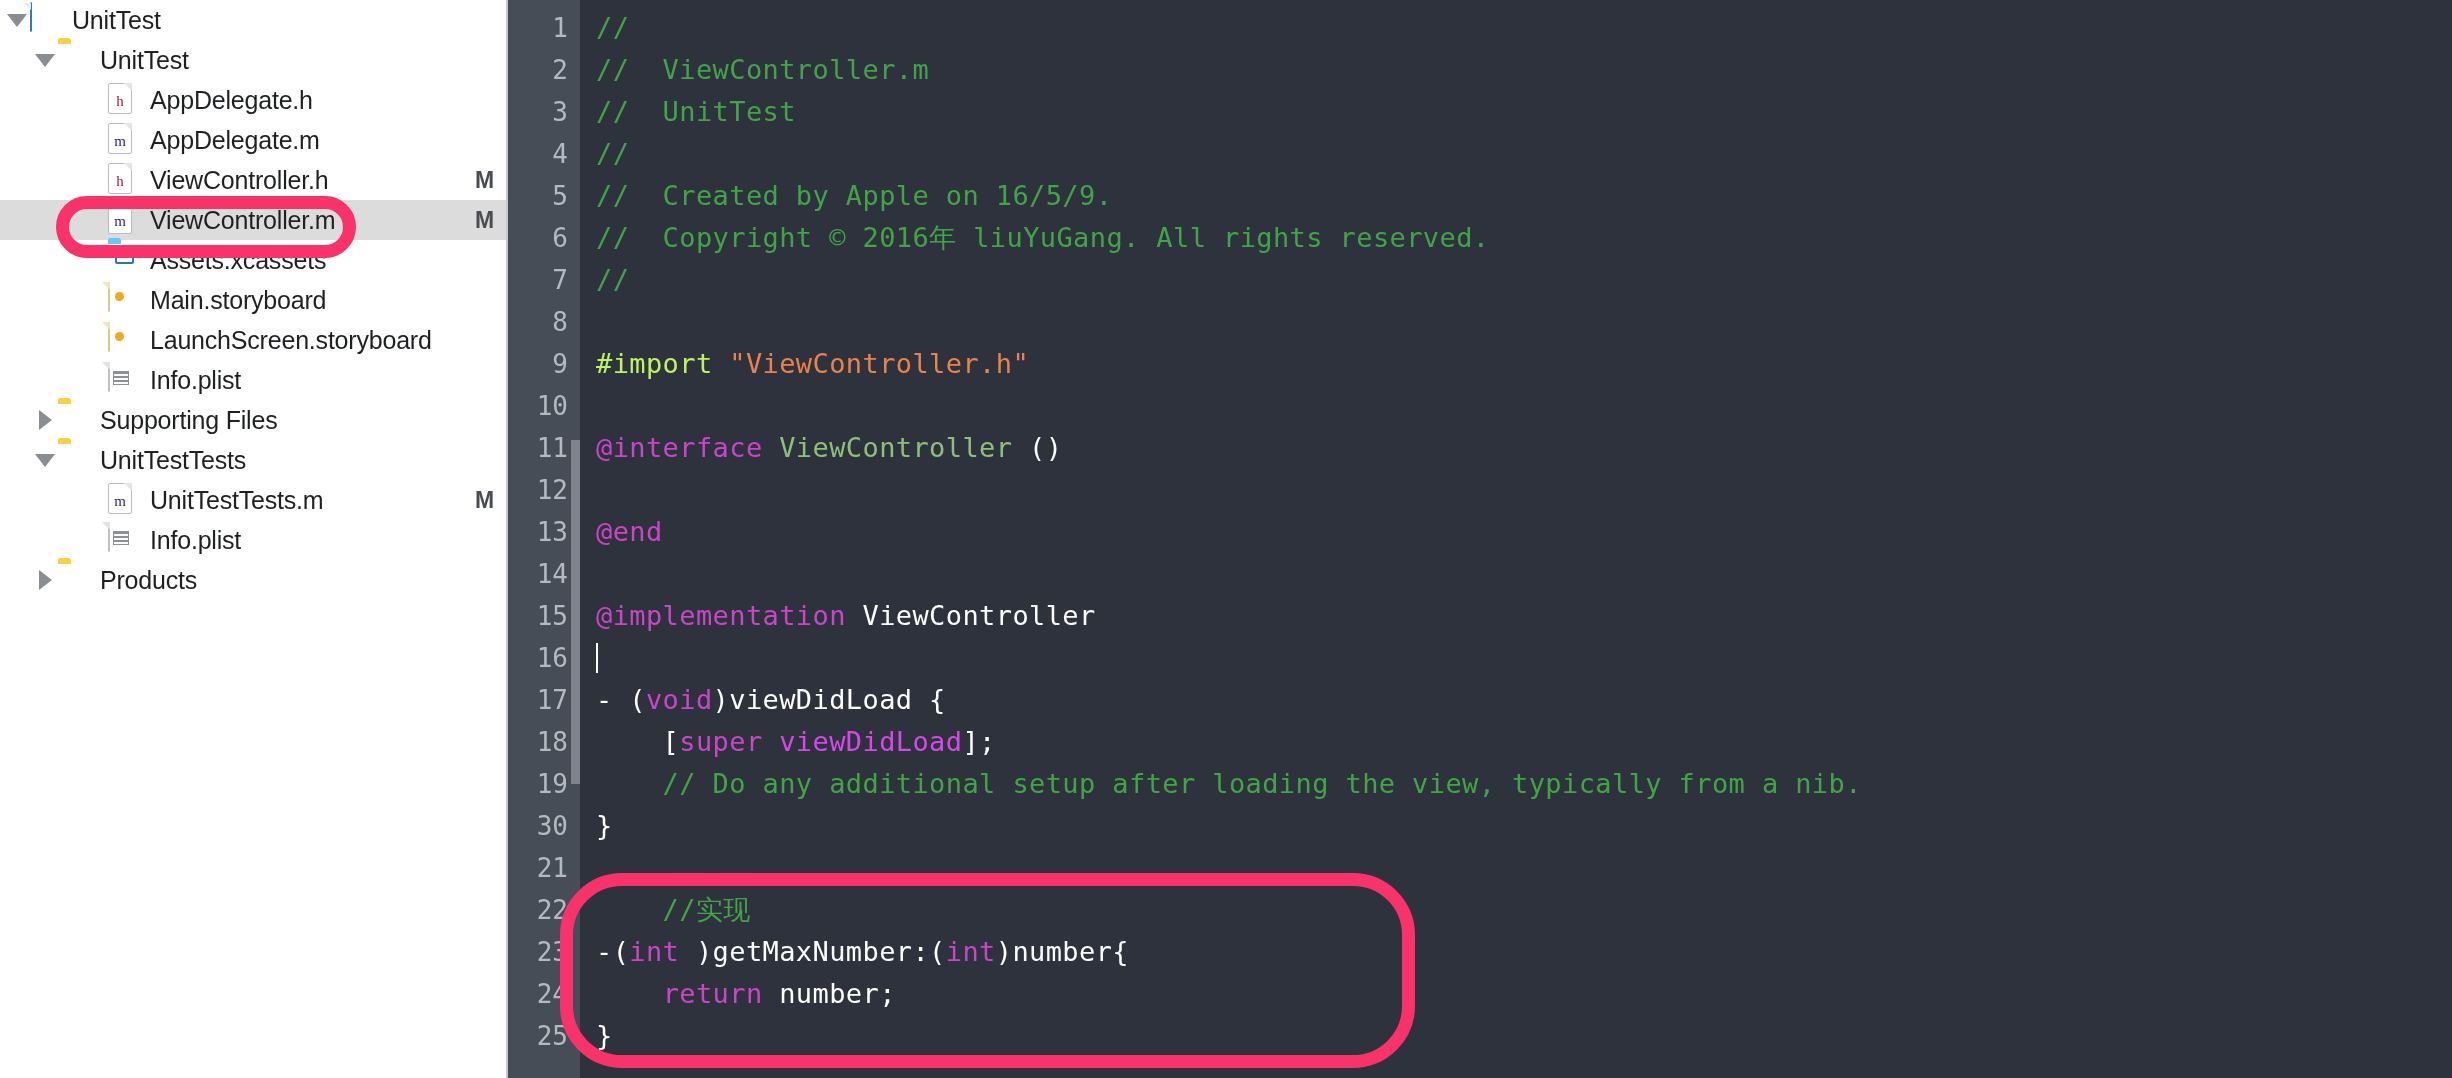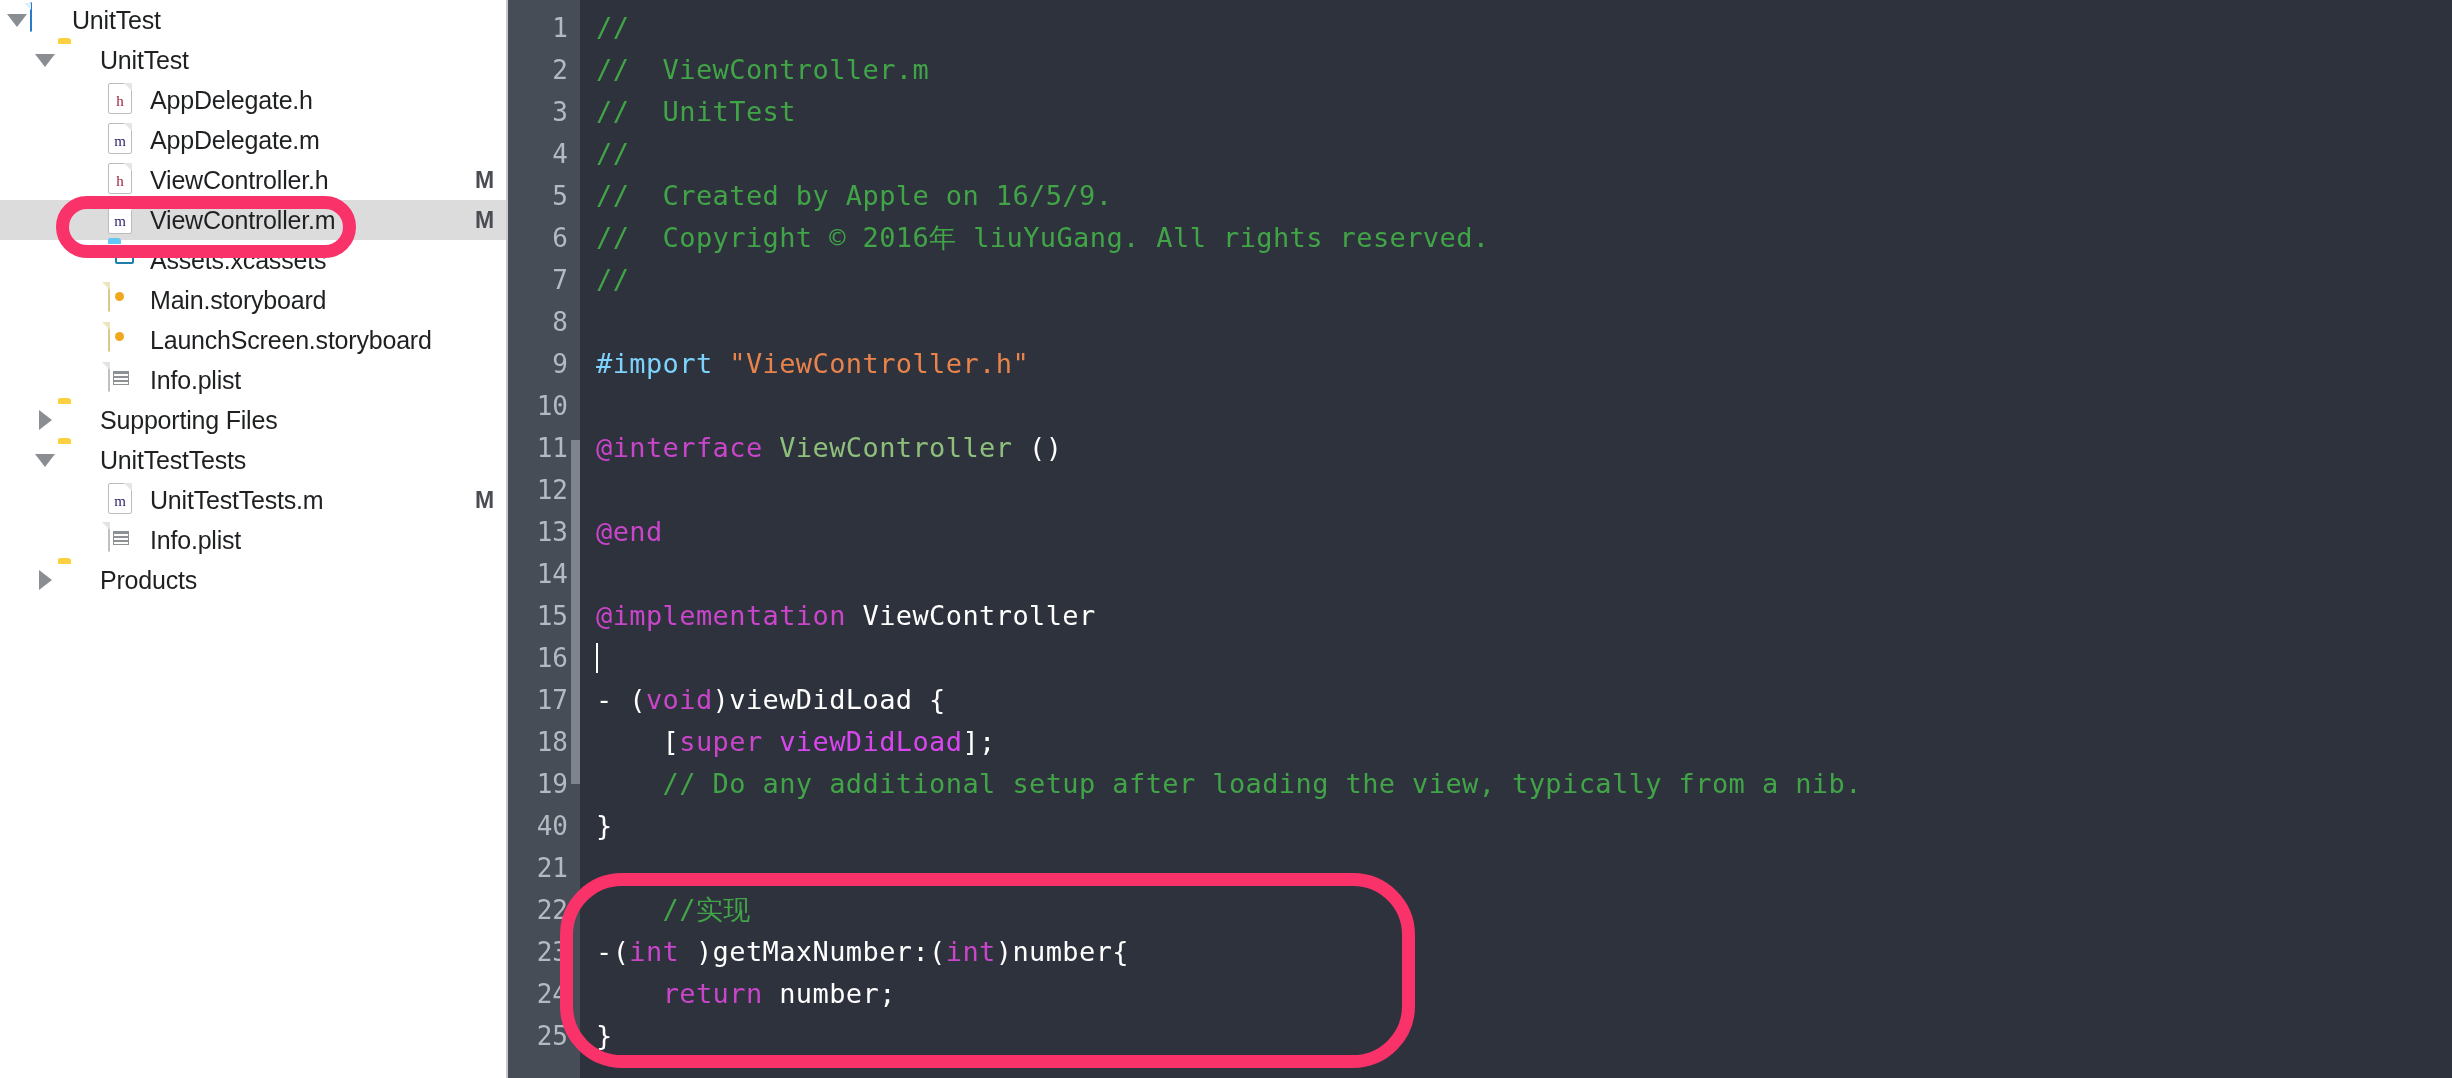--- a/index.html
+++ b/index.html
@@ -289,21 +289,21 @@
     line-height: 42px;
     padding-left: 16px;
     font-family: "DejaVu Sans Mono", monospace;
     font-size: 27px;
     color: #ffffff;
     white-space: pre;
     letter-spacing: 0.4px;
   }
 
   .cmt { color: #41a548; }
-  .pre { color: #7dd3fc; margin-top: 35px; }
+  .pre { color: #bef264; margin-top: 35px; }
   .str { color: #e8834c; }
   .kw  { color: #c945c9; text-align: right; }
   .typ { color: #8ec07c; }
   .msg { color: #d946ef; }
   .pln { color: #ffffff; }
 
   
   .caret {
     display: inline-block;
     width: 2px;
@@ -516,21 +516,21 @@
       <div class="gline">10</div>
       <div class="gline">11</div>
       <div class="gline">12</div>
       <div class="gline">13</div>
       <div class="gline">14</div>
       <div class="gline">15</div>
       <div class="gline">16</div>
       <div class="gline">17</div>
       <div class="gline">18</div>
       <div class="gline">19</div>
-      <div class="gline">40</div>
+      <div class="gline">30</div>
       <div class="gline">21</div>
       <div class="gline">22</div>
       <div class="gline">23</div>
       <div class="gline">24</div>
       <div class="gline">25</div>
       <div id="changebar" class="seg1"></div>
     </div>
 
     <div id="code">
 

